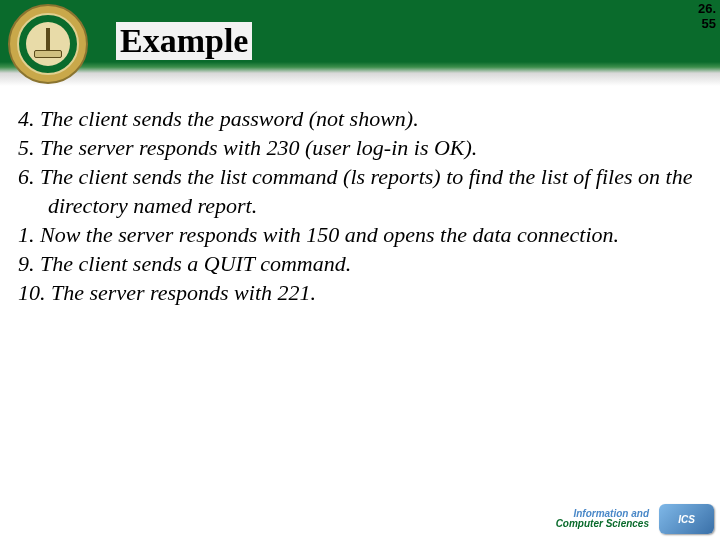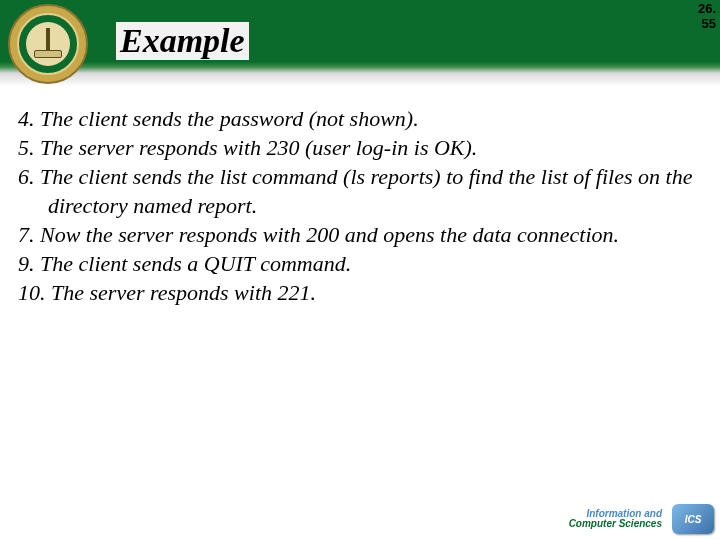--- a/index.html
+++ b/index.html
@@ -39,21 +39,20 @@
   .logo-book { width: 28px; height: 8px; background: #d0c080; border: 1px solid #5a4a1a; position: absolute; bottom: 8px; border-radius: 2px; }
   .title {
     position: absolute;
     left: 116px;
     top: 22px;
     font-size: 34px;
     font-weight: bold;
     color: #000;
     background: #f2f2f2;
     padding: 0 4px;
-    font-style: italic;
   }
   .pagenum {
     position: absolute;
     right: 4px;
     top: 2px;
     text-align: right;
     font-family: Arial, sans-serif;
     font-weight: bold;
     font-size: 13px;
     color: #000;
@@ -81,21 +80,21 @@
   .ics-text {
     text-align: right;
     font-family: 'Trebuchet MS', Arial, sans-serif;
     font-style: italic;
     font-size: 10px;
     line-height: 1.05;
   }
   .ics-top { color: #4a88c8; font-weight: bold; }
   .ics-bot { color: #0a6b2c; font-weight: bold; margin-left: 12px; }
   .ics-badge {
-    width: 42px; height: 30px;
+    width: 55px; height: 30px;
     background: linear-gradient(135deg, #7fb8e8, #3a70a8);
     border-radius: 6px;
     display: flex; align-items: center; justify-content: center;
     font-family: Arial, sans-serif; font-weight: bold; font-style: italic;
     color: #fff; font-size: 10px;
     box-shadow: 1px 1px 2px rgba(0,0,0,0.4);
   }
 </style>
 </head>
 <body>
@@ -117,21 +116,21 @@
     <div class="pagenum">
       <div>26.</div>
       <div>55</div>
     </div>
   </div>
 
   <div class="content">
     <div class="item">4. The client sends the password (not shown).</div>
     <div class="item">5. The server responds with 230 (user log-in is OK).</div>
     <div class="item">6. The client sends the list command (ls reports) to find the list of files on the directory named report.</div>
-    <div class="item">7. Now the server responds with 200 and opens the data connection.</div>
+    <div class="item">1. Now the server responds with 150 and opens the data connection.</div>
     <div class="item">9. The client sends a QUIT command.</div>
     <div class="item">10. The  server responds with 221.</div>
   </div>
 
   <div class="footer-logo">
     <div class="ics-text">
       <div class="ics-top">Information and</div>
       <div class="ics-bot">Computer Sciences</div>
     </div>
     <div class="ics-badge">ICS</div>

